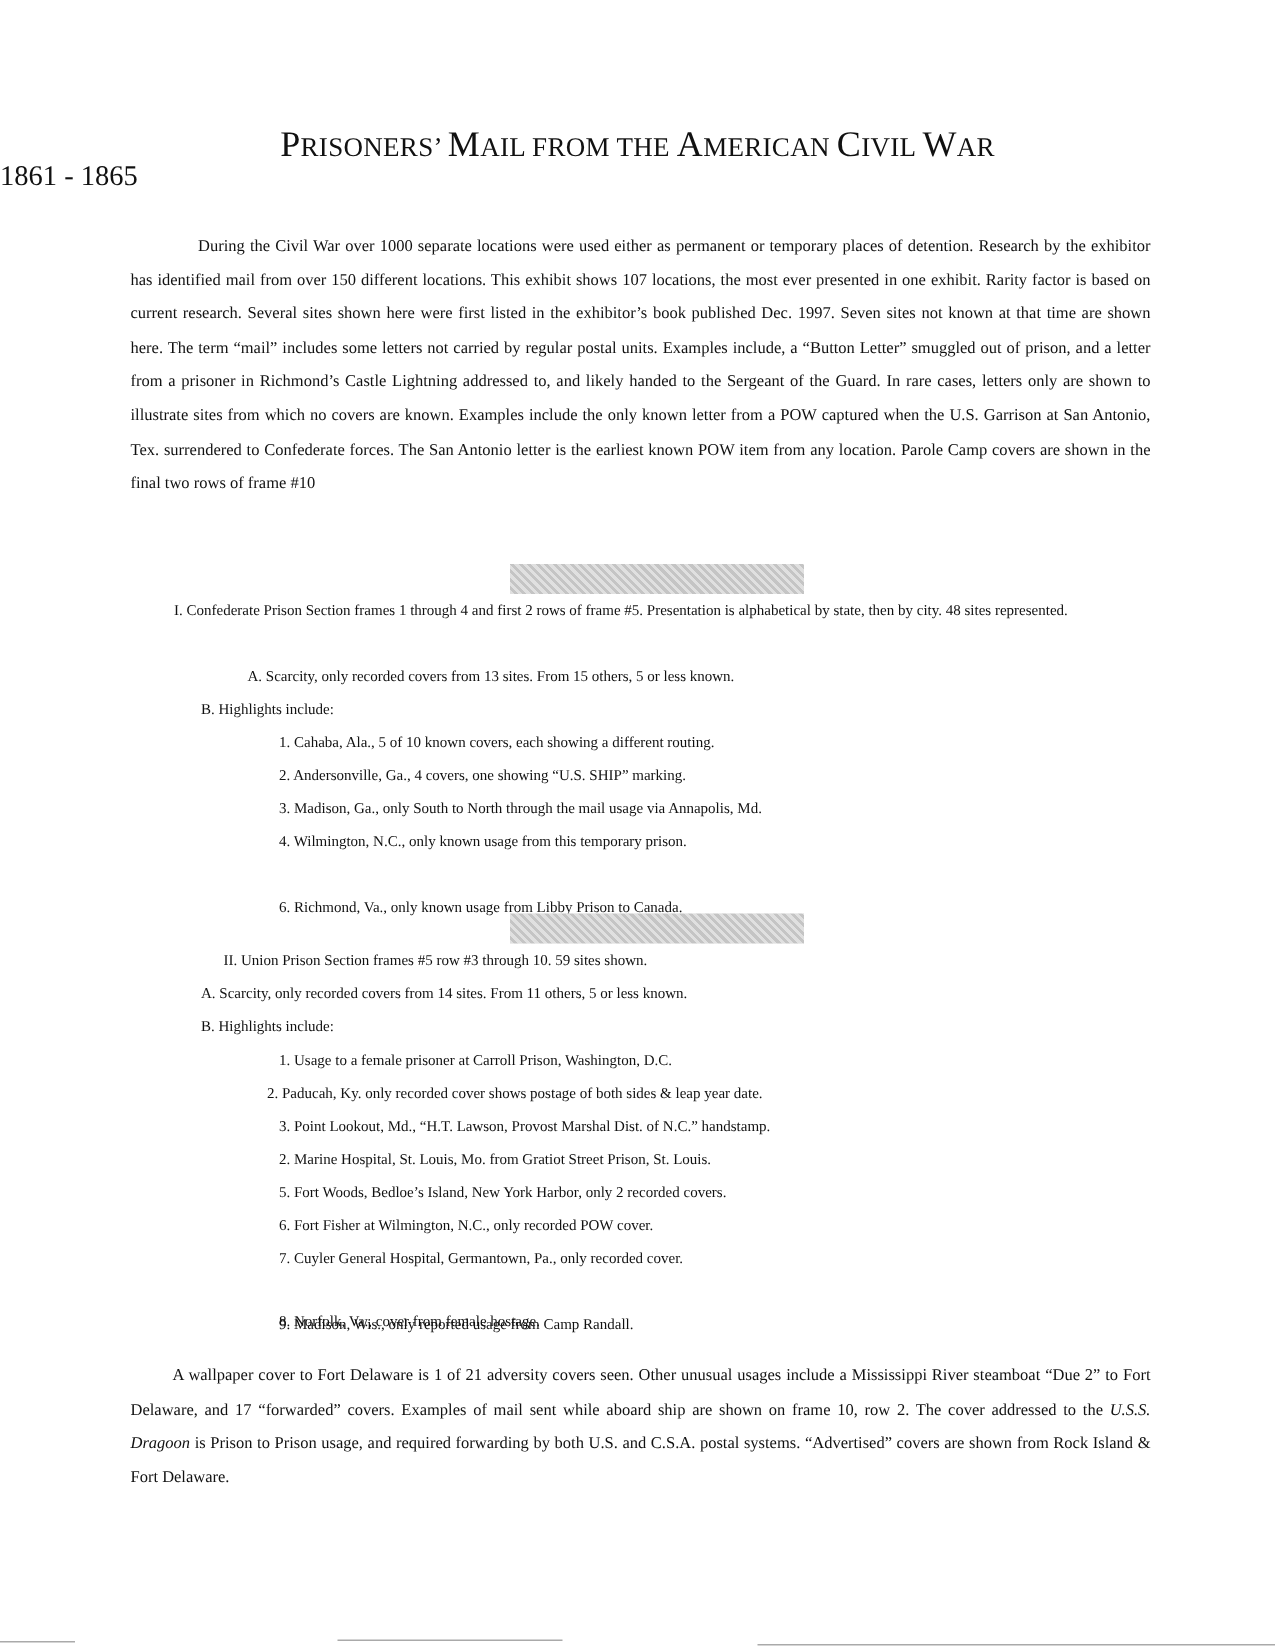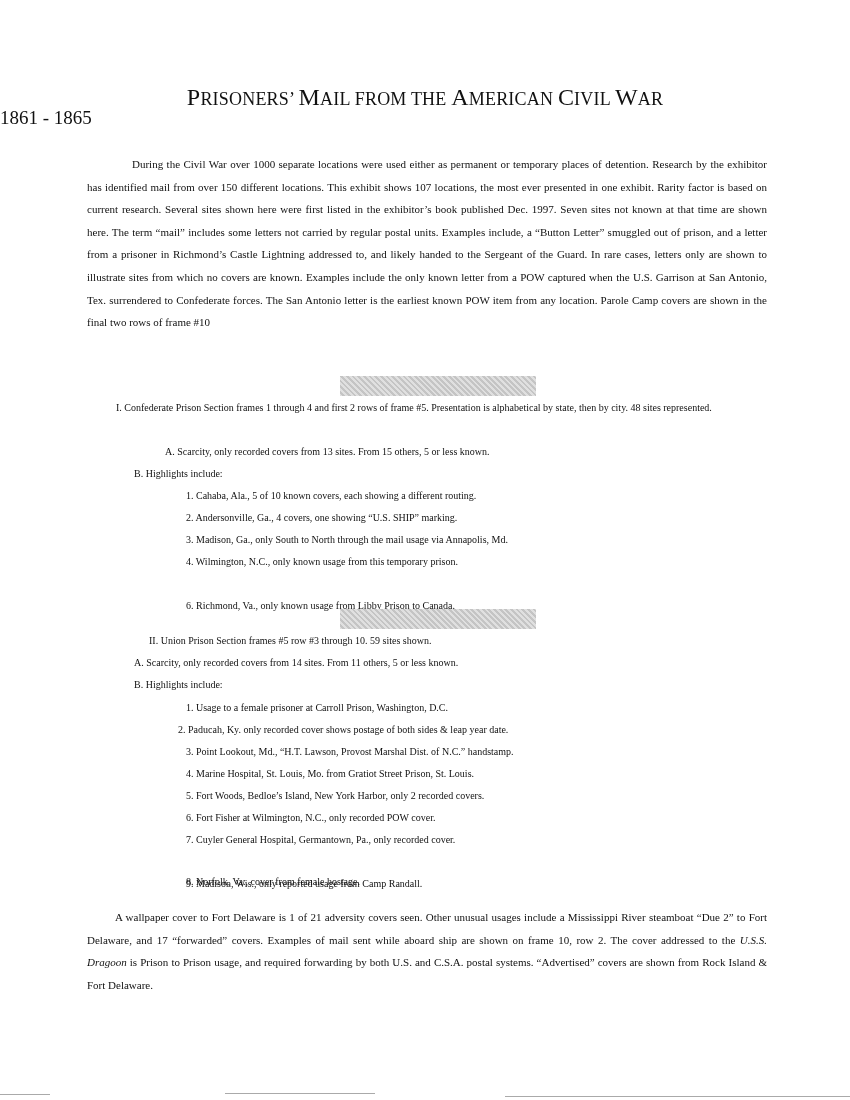--- a/index.html
+++ b/index.html
@@ -50,21 +50,21 @@
 
   <div class="stamp stamp2"></div>
 
   <div class="line" style="left:116px; top:630px;margin-left:33px;">II.  Union Prison Section frames #5 row #3 through 10.  59 sites shown.</div>
   <div class="line" style="left:134px; top:652px;">A.  Scarcity, only recorded covers from 14 sites.  From 11 others, 5 or less known.</div>
   <div class="line" style="left:134px; top:674px;">B.  Highlights include:</div>
 
   <div class="line" style="left:186px; top:697px;">1. Usage to a female prisoner at Carroll Prison, Washington, D.C.</div>
   <div class="line" style="left:178px; top:719px;">2.  Paducah, Ky. only recorded cover shows postage of both sides &amp; leap year date.</div>
   <div class="line" style="left:186px; top:741px;">3.  Point Lookout, Md., “H.T. Lawson, Provost Marshal Dist. of N.C.” handstamp.</div>
-  <div class="line" style="left:186px; top:763px;">4.  Marine Hospital, St. Louis, Mo. from Gratiot Street Prison, St. Louis.</div>
+  <div class="line" style="left:186px; top:763px;">2.  Marine Hospital, St. Louis, Mo. from Gratiot Street Prison, St. Louis.</div>
   <div class="line" style="left:186px; top:785px;">5.  Fort Woods, Bedloe’s Island, New York Harbor, only 2 recorded covers.</div>
   <div class="line" style="left:186px; top:807px;">6.  Fort Fisher at Wilmington, N.C., only recorded POW cover.</div>
   <div class="line" style="left:186px; top:829px;">7.  Cuyler General Hospital, Germantown, Pa., only recorded cover.</div>
   <div class="line" style="left:186px; top:871px;">8.  Norfolk, Va., cover from female hostage.</div>
   <div class="line" style="left:186px; top:873px;">9.  Madison, Wis., only reported usage from Camp Randall.</div>
 
   <div class="para closing"><span>A wallpaper cover to Fort Delaware is 1 of 21 adversity covers seen.  Other unusual usages  include a Mississippi River steamboat “Due 2” to Fort Delaware, and 17 “forwarded” covers.  Examples of mail sent while aboard ship are shown on frame 10, row 2.  The cover addressed to the </span><em>U.S.S. Dragoon</em><span> is Prison to Prison usage, and required forwarding by both U.S. and C.S.A. postal systems.  “Advertised” covers are shown from Rock Island &amp; Fort Delaware.</span></div>
 
   <div class="rule" style="left:0; top:1094px; width:50px;"></div>
   <div class="rule" style="left:225px; top:1093px; width:150px;"></div>

